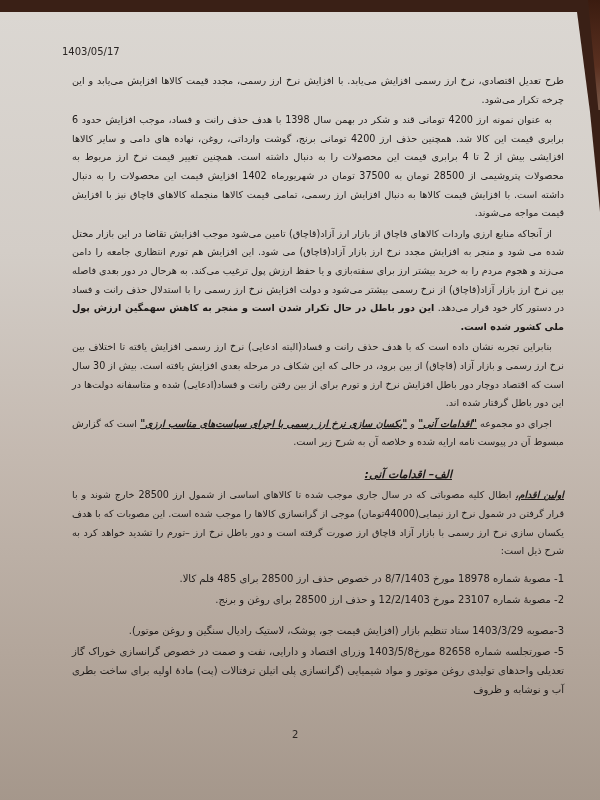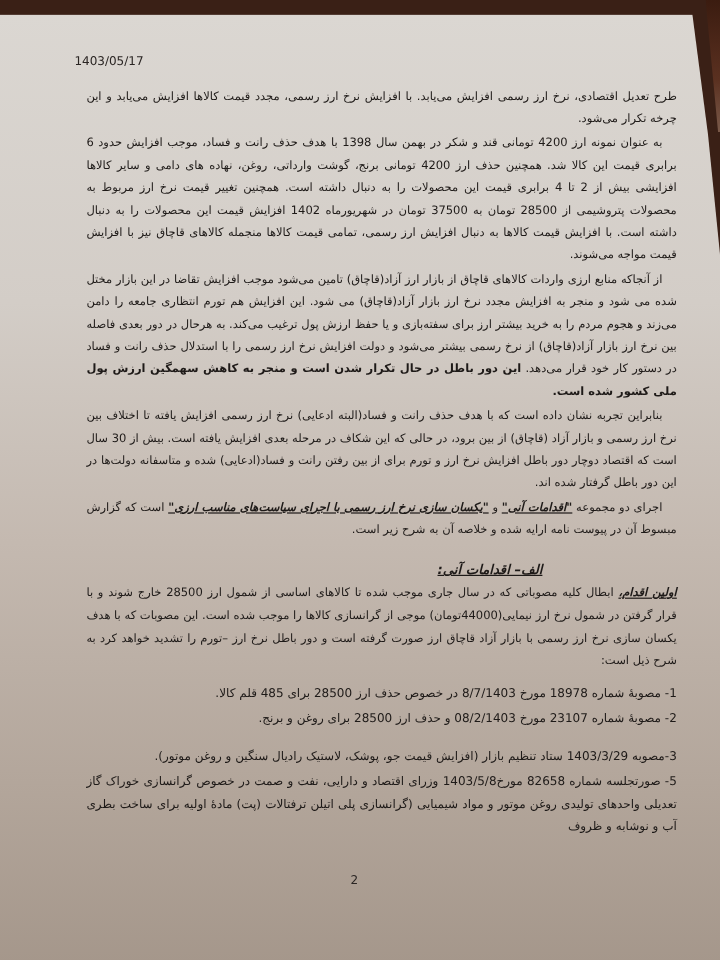--- a/index.html
+++ b/index.html
@@ -118,21 +118,21 @@
 
     <p class="indent"><span>اجرای دو مجموعه </span><span class="emph-u">"اقدامات آنی"</span><span> و </span><span class="emph-u">"یکسان سازی نرخ ارز رسمی با اجرای سیاست‌های مناسب ارزی"</span><span> است که گزارش مبسوط آن در پیوست نامه ارایه شده و خلاصه آن به شرح زیر است.</span></p>
 
     <div class="section-title">الف– اقدامات آنی:</div>
 
     <p><span class="heading-u">اولین اقدام،</span><span> ابطال کلیه مصوباتی که در سال جاری موجب شده تا کالاهای اساسی از شمول ارز 28500 خارج شوند و با قرار گرفتن در شمول نرخ ارز نیمایی(44000تومان) موجی از گرانسازی کالاها را موجب شده است. این مصوبات که با هدف یکسان سازی نرخ ارز رسمی با بازار آزاد قاچاق ارز صورت گرفته است و دور باطل نرخ ارز –تورم را تشدید خواهد کرد به شرح ذیل است:</span></p>
 
     <div class="gap-sm"></div>
 
     <p class="item">1- مصوبهٔ شماره 18978 مورخ 8/7/1403 در خصوص حذف ارز 28500 برای 485 قلم کالا.</p>
-    <p class="item">2- مصوبهٔ شماره 23107 مورخ 08/2/1403 و حذف ارز 28500 برای روغن و برنج.</p>
+    <p class="item">2- مصوبهٔ شماره 23107 مورخ 12/2/1403 و حذف ارز 28500 برای روغن و برنج.</p>
 
     <div class="gap-md"></div>
 
     <p class="item">3-مصوبه 1403/3/29 ستاد تنظیم بازار (افزایش قیمت جو، پوشک، لاستیک رادیال سنگین و روغن موتور).</p>
     <p class="item">5- صورتجلسه شماره 82658 مورخ1403/5/8 وزرای اقتصاد و دارایی، نفت و صمت در خصوص گرانسازی خوراک گاز تعدیلی واحدهای تولیدی روغن موتور و مواد شیمیایی (گرانسازی پلی اتیلن ترفتالات (پت) مادهٔ اولیه برای ساخت بطری آب و نوشابه و ظروف</p>
   </div>
 
   <div class="page-number">2</div>
 </div>
 

